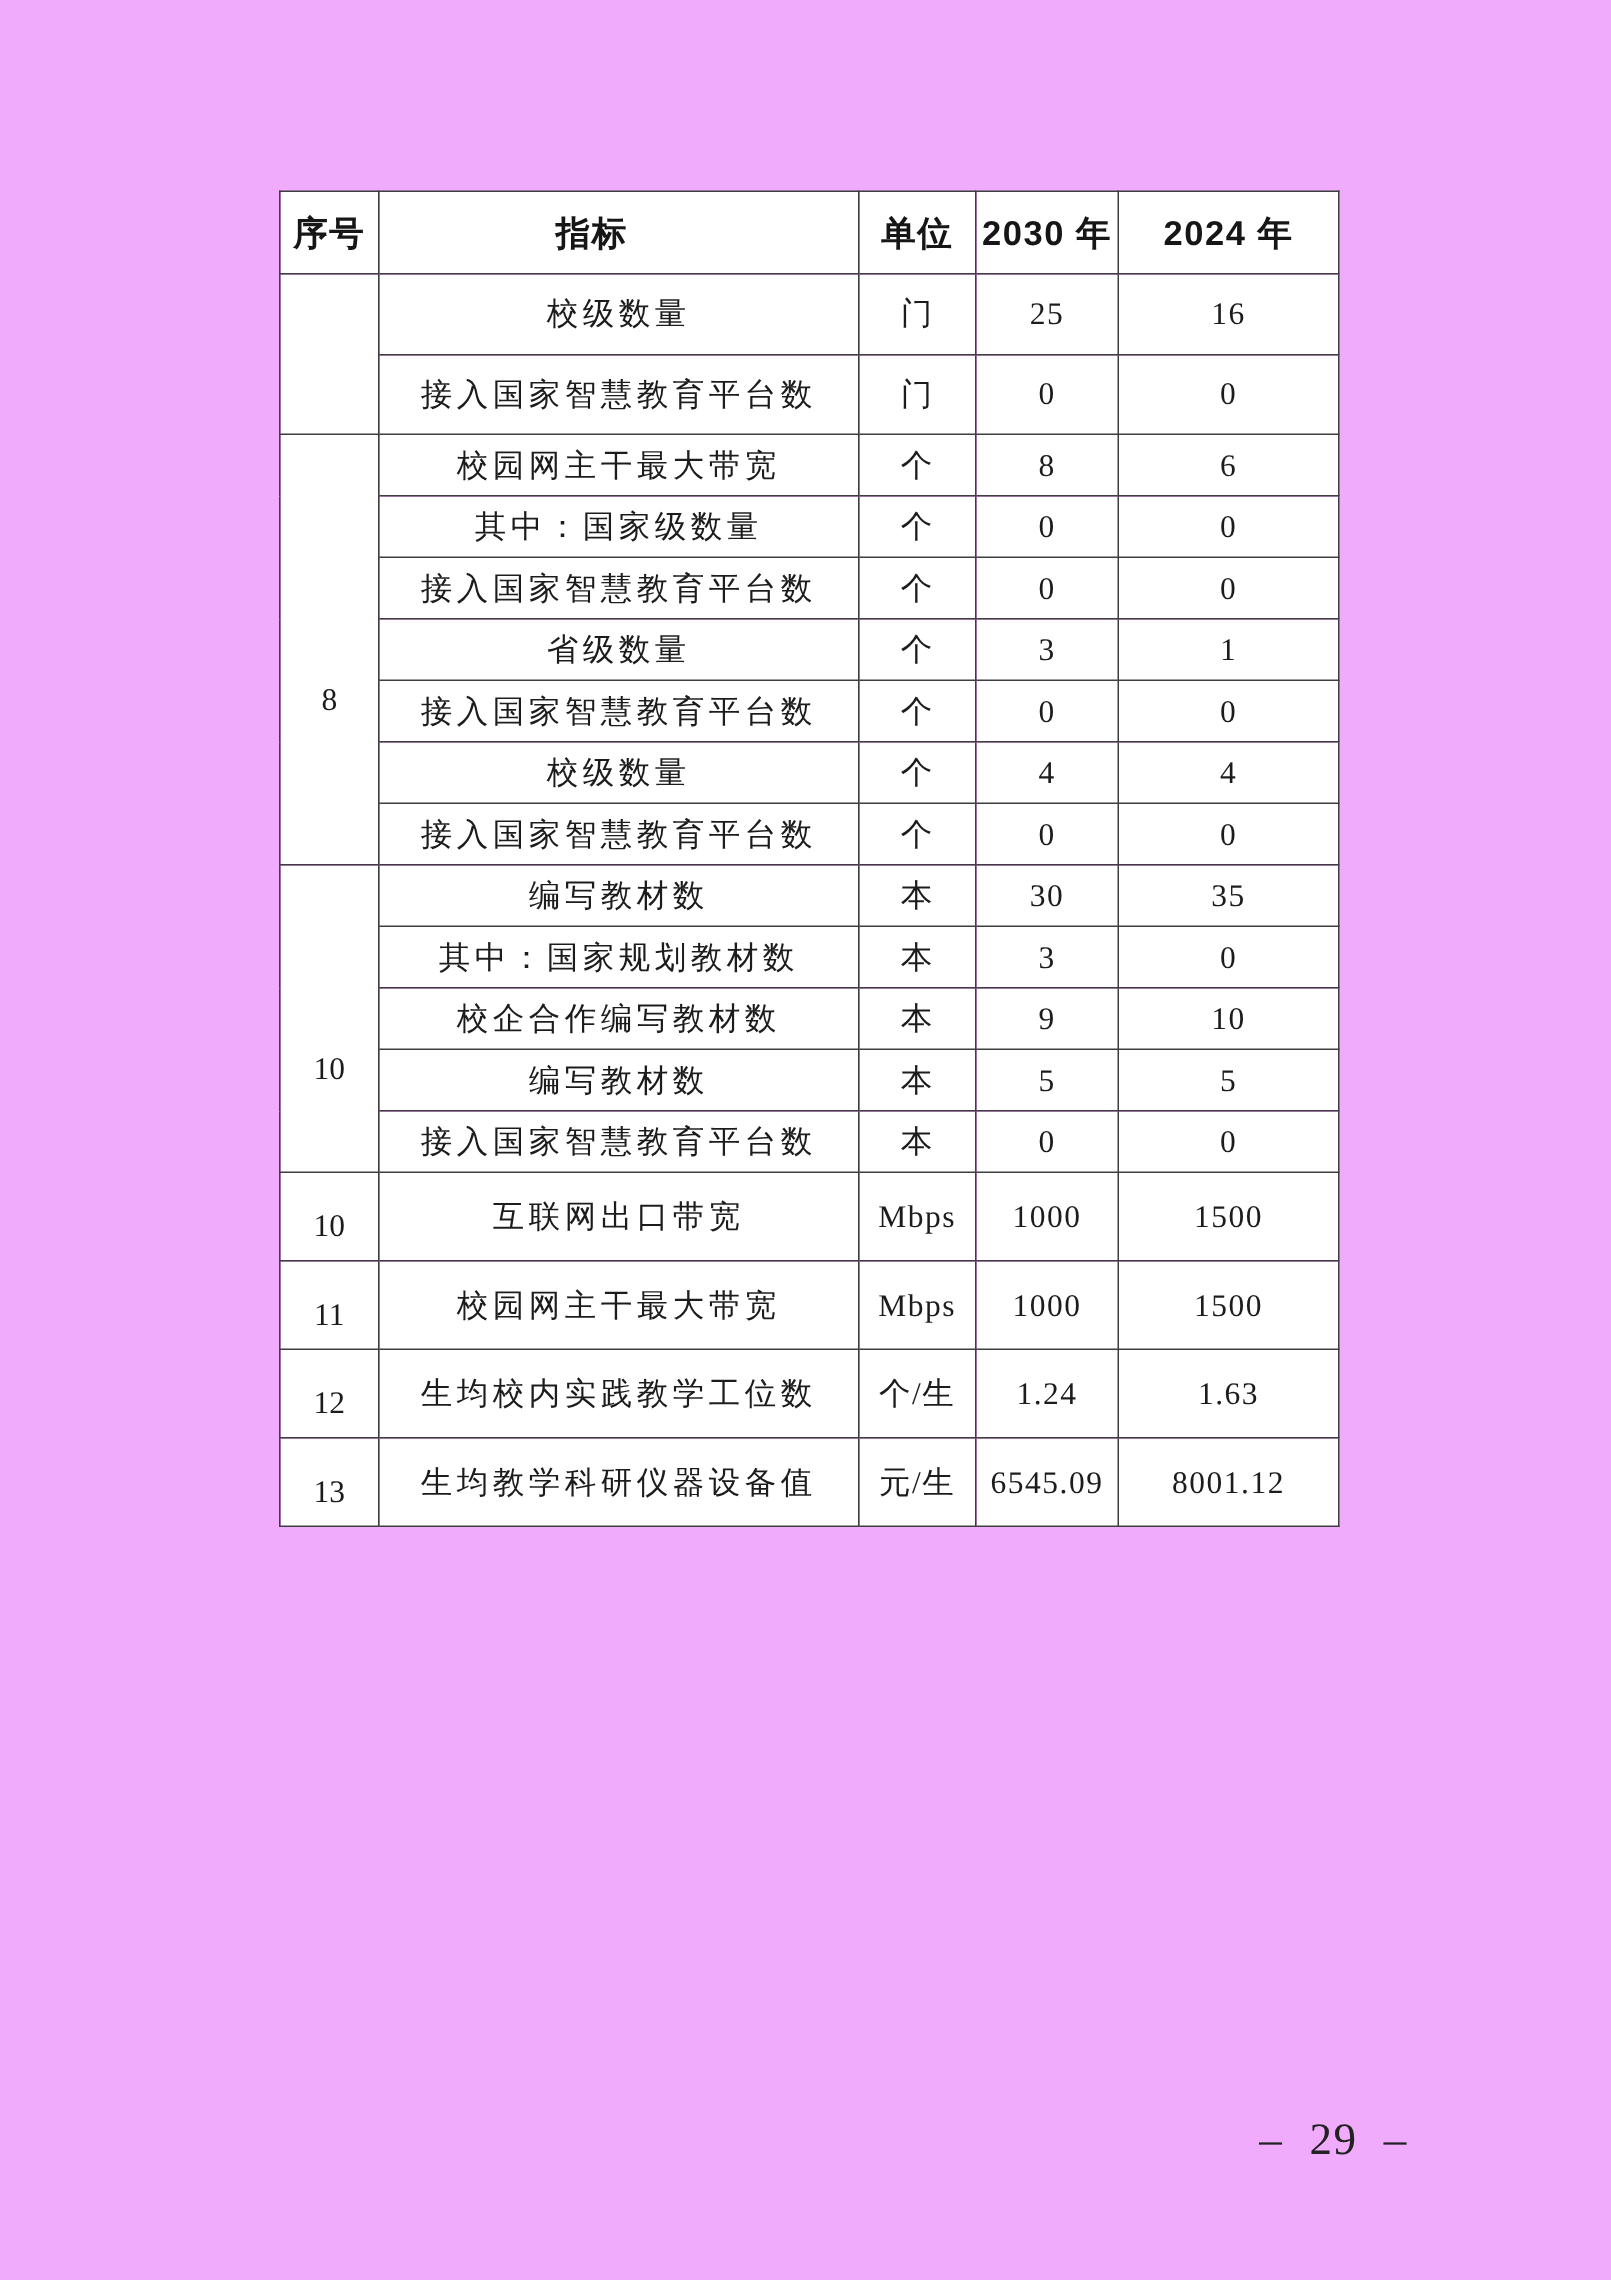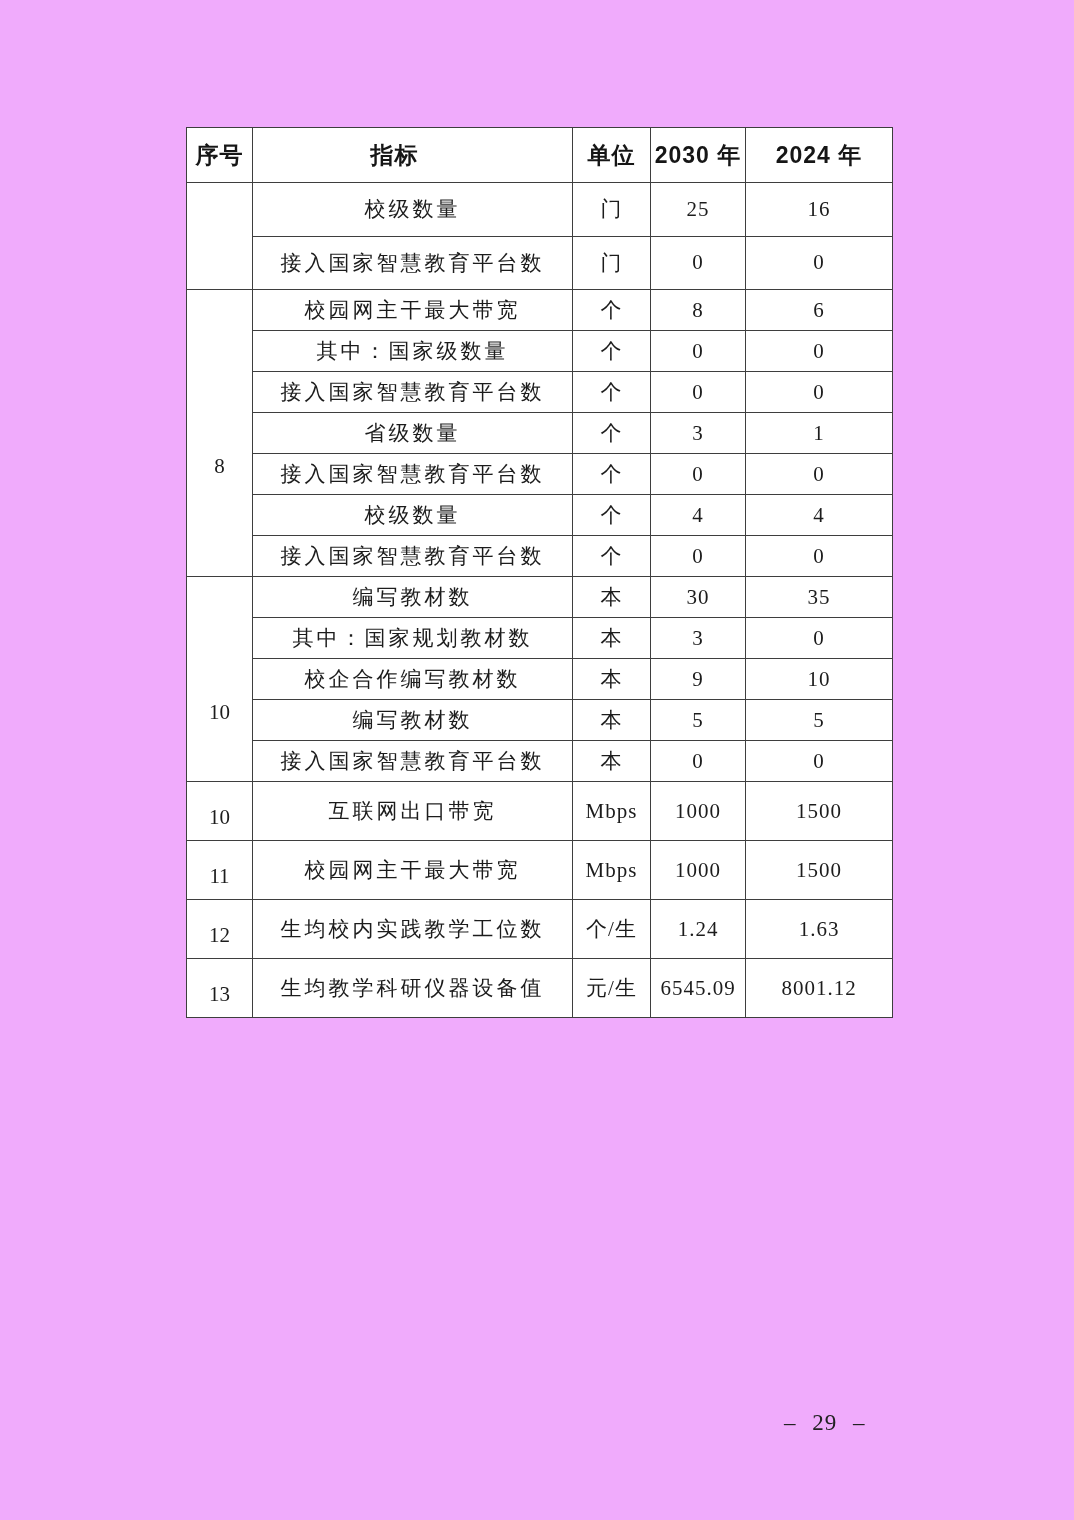--- a/index.html
+++ b/index.html
@@ -60,26 +60,26 @@
 
   td.cell-indicator { letter-spacing: 3px; text-align: center; }
   td.cell-unit      { letter-spacing: 1px; }
   td.cell-value     { letter-spacing: 1px; margin-left: 44px; }
   td.cell-no        { font-size: 21px; }
   td.no-merged      { padding-top: 66px; }   
   td.no-tall        { padding-top: 12px; }   
 
   .page-number {
     position: absolute;
-    left: 784px;
+    left: 824px;
     top: 1410px;
     width: 130px;
-    text-align: left;
+    text-align: center;
     font-family: "Liberation Serif", "DejaVu Serif", serif;
-    font-size: 23px;
+    font-size: 30px;
     color: #222222;
     word-spacing: 9px;
     letter-spacing: 1px;
   }
 </style>
 </head>
 <body>
 
 <div class="page">
 

